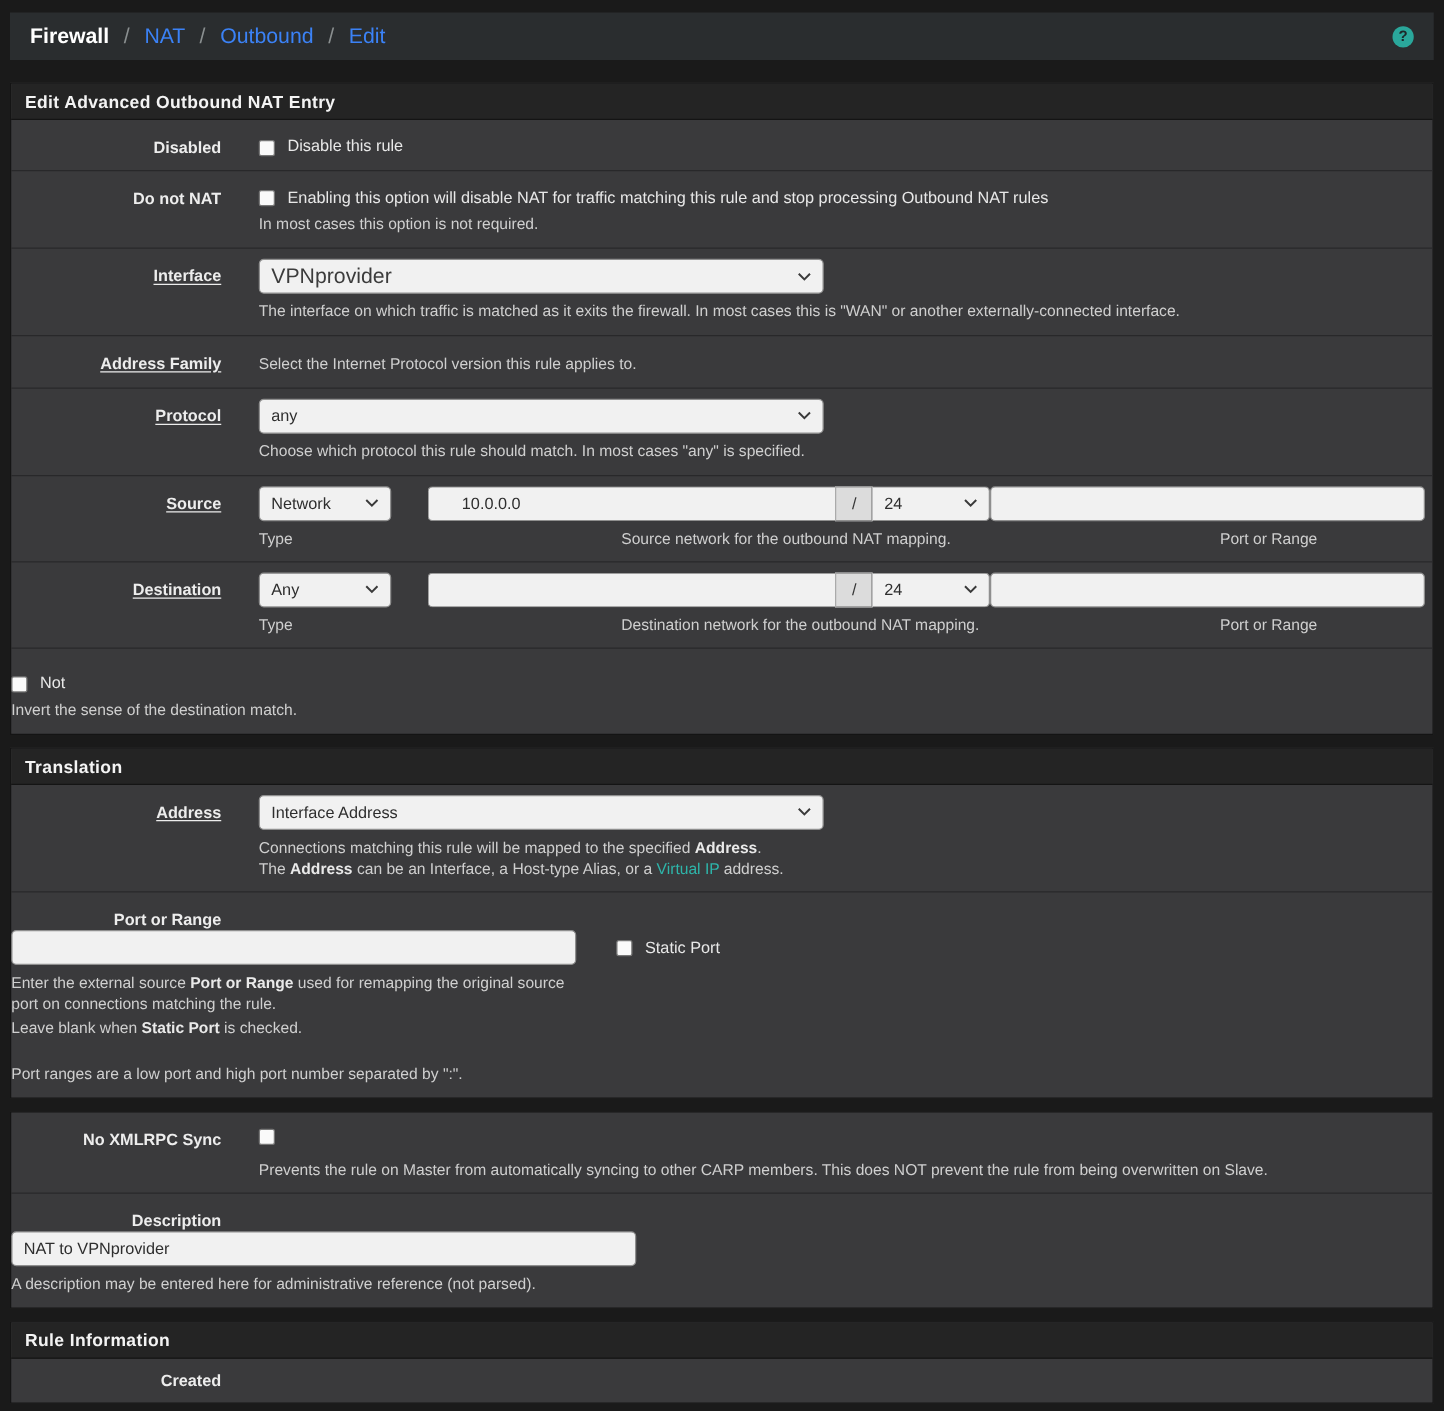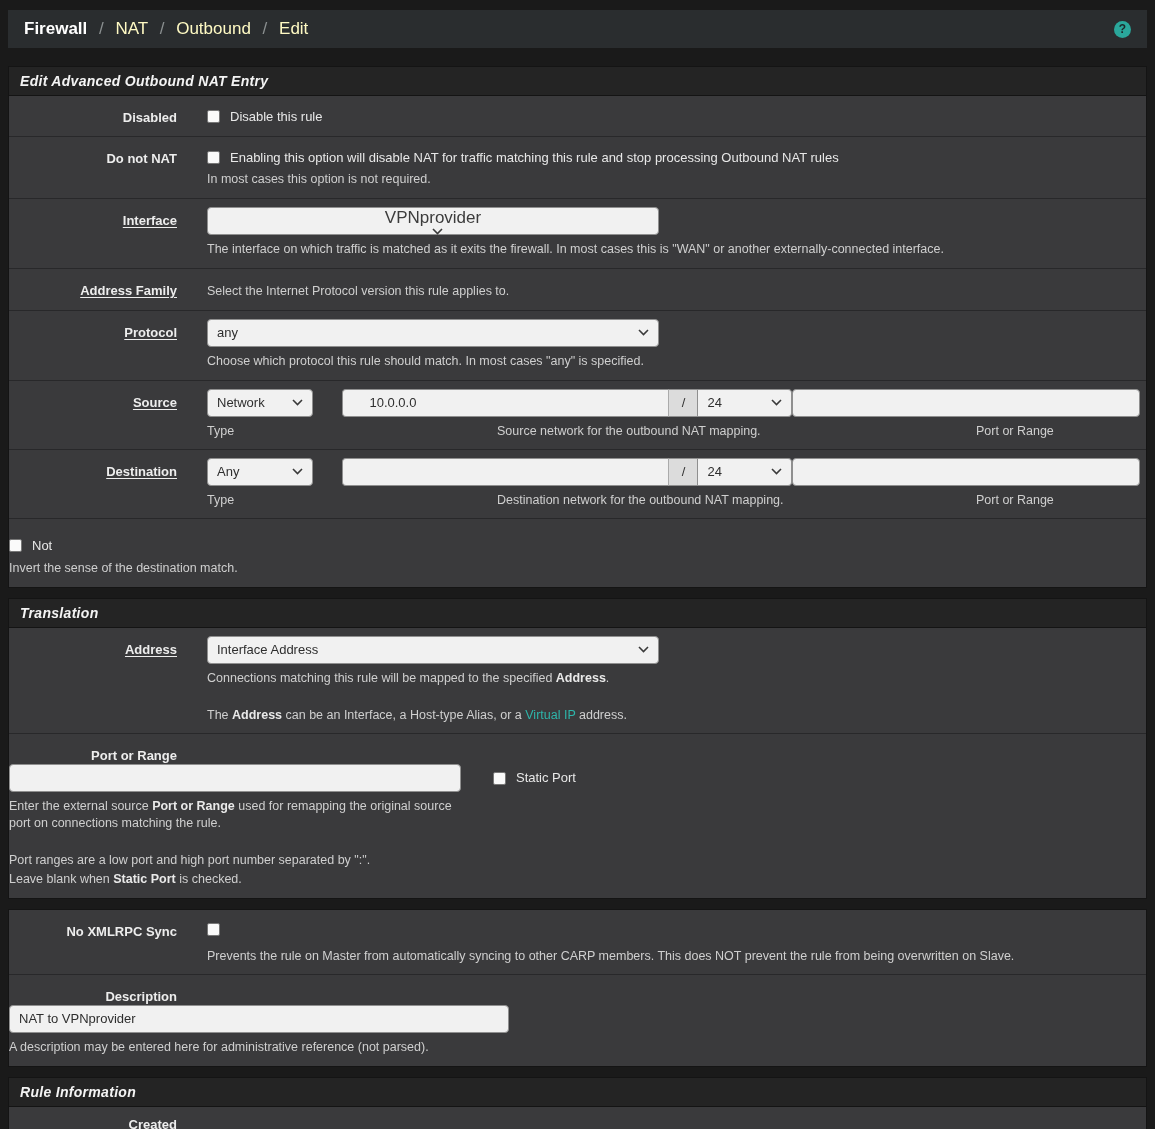--- a/index.html
+++ b/index.html
@@ -13,61 +13,61 @@
   .wrap { padding:10px 8px 0 8px; }
 
   
   .navbar {
     background:#2a2d2f; height:38px; display:flex; align-items:center;
     justify-content:space-between; padding:0 16px; margin-bottom:18px;
   }
   .breadcrumb { font-size:17px; }
   .bc-root { color:#ffffff; font-weight:700; }
   .bc-sep { color:#8a8f90; margin:0 7px; font-weight:400; }
-  .bc-link { color:#fef9c3; text-decoration:none; cursor:pointer; }
+  .bc-link { color:#3b82f6; text-decoration:none; cursor:pointer; }
   .help-circle {
     width:17px; height:17px; border-radius:50%; background:#2aa79b;
     color:#1d2729; font-weight:700; font-size:12px; line-height:1;
     display:flex; align-items:center; justify-content:center; cursor:pointer;
   }
 
   
   .panel { background:#3a3a3c; border:1px solid #141414; margin-bottom:10px; }
   .panel-heading {
     background:#242424; color:#f4f4f4; font-weight:700; font-size:14px;
-    letter-spacing:.3px; padding:6px 11px; border-bottom:1px solid #141414;font-style:italic;
+    letter-spacing:.3px; padding:6px 11px; border-bottom:1px solid #141414;
   }
   .frow { display:flex; padding:8px 6px 10px 0; border-bottom:1px solid #28282a; }
   .frow:last-child { border-bottom:none;flex-direction:column; }
   .lbl {
     width:198px; min-width:198px; text-align:right; padding-right:30px;
     color:#ededed; font-weight:700; font-size:13px; padding-top:6px; line-height:1.2;
   }
   .lbl.u { text-decoration:underline; text-underline-offset:2px; }
   .content { flex:1; min-width:0; }
   .help { color:#cfcfcf; font-size:12.5px; margin-top:6px; line-height:1.35; }
   .help .b { font-weight:700; color:#e9e9e9; }
   .help .lnk { color:#2eb5aa; cursor:pointer; }
   .help.spaced { margin-top:20px; }
 
   
   .selectbox {
     display:flex; align-items:center; justify-content:space-between;
     background:#f1f1f1; border:1px solid #8f8f8f; border-radius:4px;
     height:28px; padding:0 9px; color:#2e2e2e; font-size:13px; cursor:pointer;
   }
-  .selectbox.xl { font-size:17px; color:#3c3c3c;flex-direction:column; }
+  .selectbox.xl { font-size:17px; color:#3c3c3c; }
   .chev { display:flex; align-items:center; margin-left:8px; }
   input.text {
     background:#f1f1f1; border:1px solid #8f8f8f; border-radius:4px;
     height:28px; padding:0 9px; color:#2e2e2e; font-size:13px; width:100%;
     font-family:"Liberation Sans", sans-serif; outline:none;
   }
   .w-lg { width:452px; }
-  .cbline { display:flex; align-items:center; padding-top:5px; }
+  .cbline { display:flex; align-items:flex-end; padding-top:5px; }
   .checkbox {
     width:13px; height:13px; min-width:13px; background:#fafafa;
     border:1px solid #777; border-radius:2px; cursor:pointer;
   }
   .cbtext { color:#e8e8e8; font-size:13px; margin-left:10px; line-height:1.2; }
 
   
   .ctlrow { display:flex; align-items:center; }
   .sel-type { width:261px; }
   .grp { display:flex; align-items:stretch; margin-left:29px; }
@@ -258,37 +258,37 @@
       <div class="content">
         <div class="selectbox w-lg">
           <span>Interface Address</span>
           <span class="chev">
             <svg width="11" height="7" viewBox="0 0 11 7">
                 <polyline points="1,1 5.5,5.5 10,1" fill="none" stroke="#3a3a3a" stroke-width="1.6"></polyline>
               </svg>
           </span>
         </div>
         <div class="help"><span>Connections matching this rule will be mapped to the specified </span><span class="b">Address</span><span>.</span></div>
-        <div class="help" style="margin-top:20px;"><span>The </span><span class="b">Address</span><span> can be an Interface, a Host-type Alias, or a </span><span class="lnk">Virtual IP</span><span> address.</span></div>
+        <div class="help" style="margin-top:0;"><span>The </span><span class="b">Address</span><span> can be an Interface, a Host-type Alias, or a </span><span class="lnk">Virtual IP</span><span> address.</span></div>
       </div>
     </div>
 
     <div class="frow">
       <div class="lbl">Port or Range</div>
       <div class="content">
         <div class="ctlrow">
           <input class="text w-lg" style="width: 452px;" type="text" value="">
           <div class="static-wrap">
             <span class="checkbox"></span>
             <span class="cbtext">Static Port</span>
           </div>
         </div>
         <div class="help help-narrow"><span>Enter the external source </span><span class="b">Port or Range</span><span> used for remapping the original source port on connections matching the rule.</span></div>
+        <div class="help help-narrow" style="margin-top:2px;"><span>Leave blank when </span><span class="b">Static Port</span><span> is checked.</span></div>
         <div class="help spaced help-narrow">Port ranges are a low port and high port number separated by ":".</div>
-        <div class="help help-narrow" style="margin-top:2px;"><span>Leave blank when </span><span class="b">Static Port</span><span> is checked.</span></div>
       </div>
     </div>
   </div>
 
   <div class="panel">
 
     <div class="frow">
       <div class="lbl">No XMLRPC Sync</div>
       <div class="content">
         <div class="cbline">

